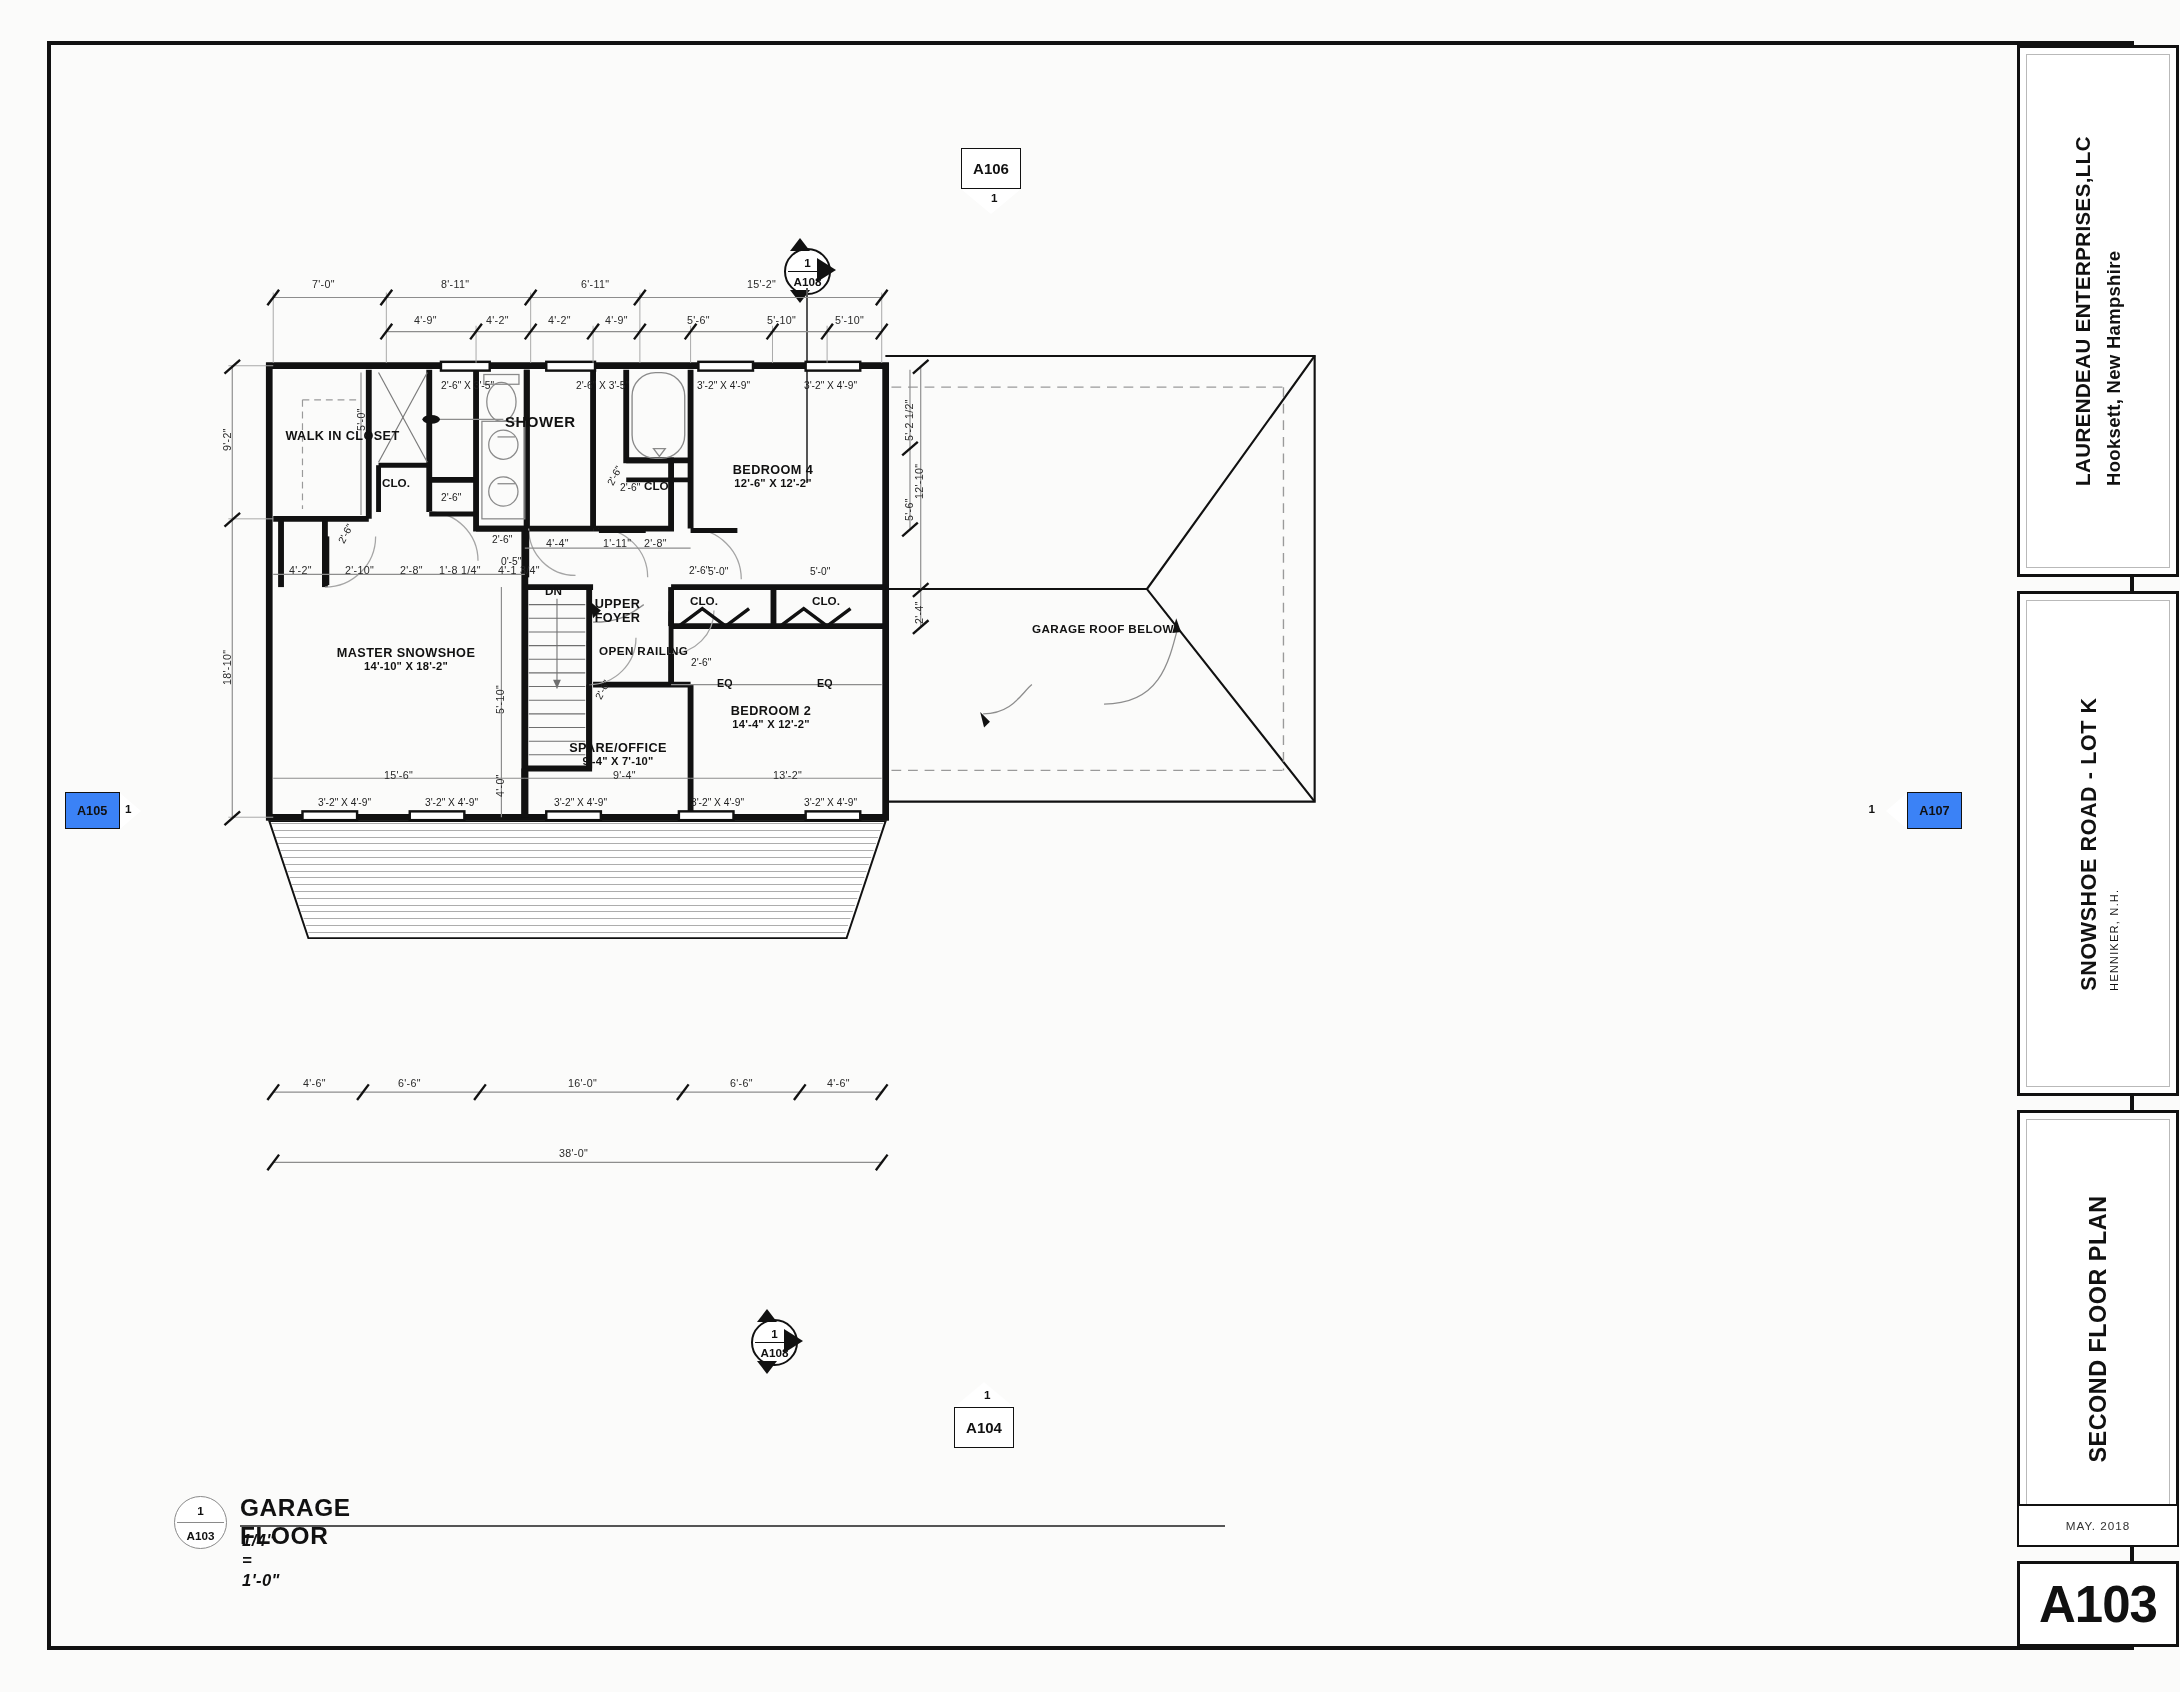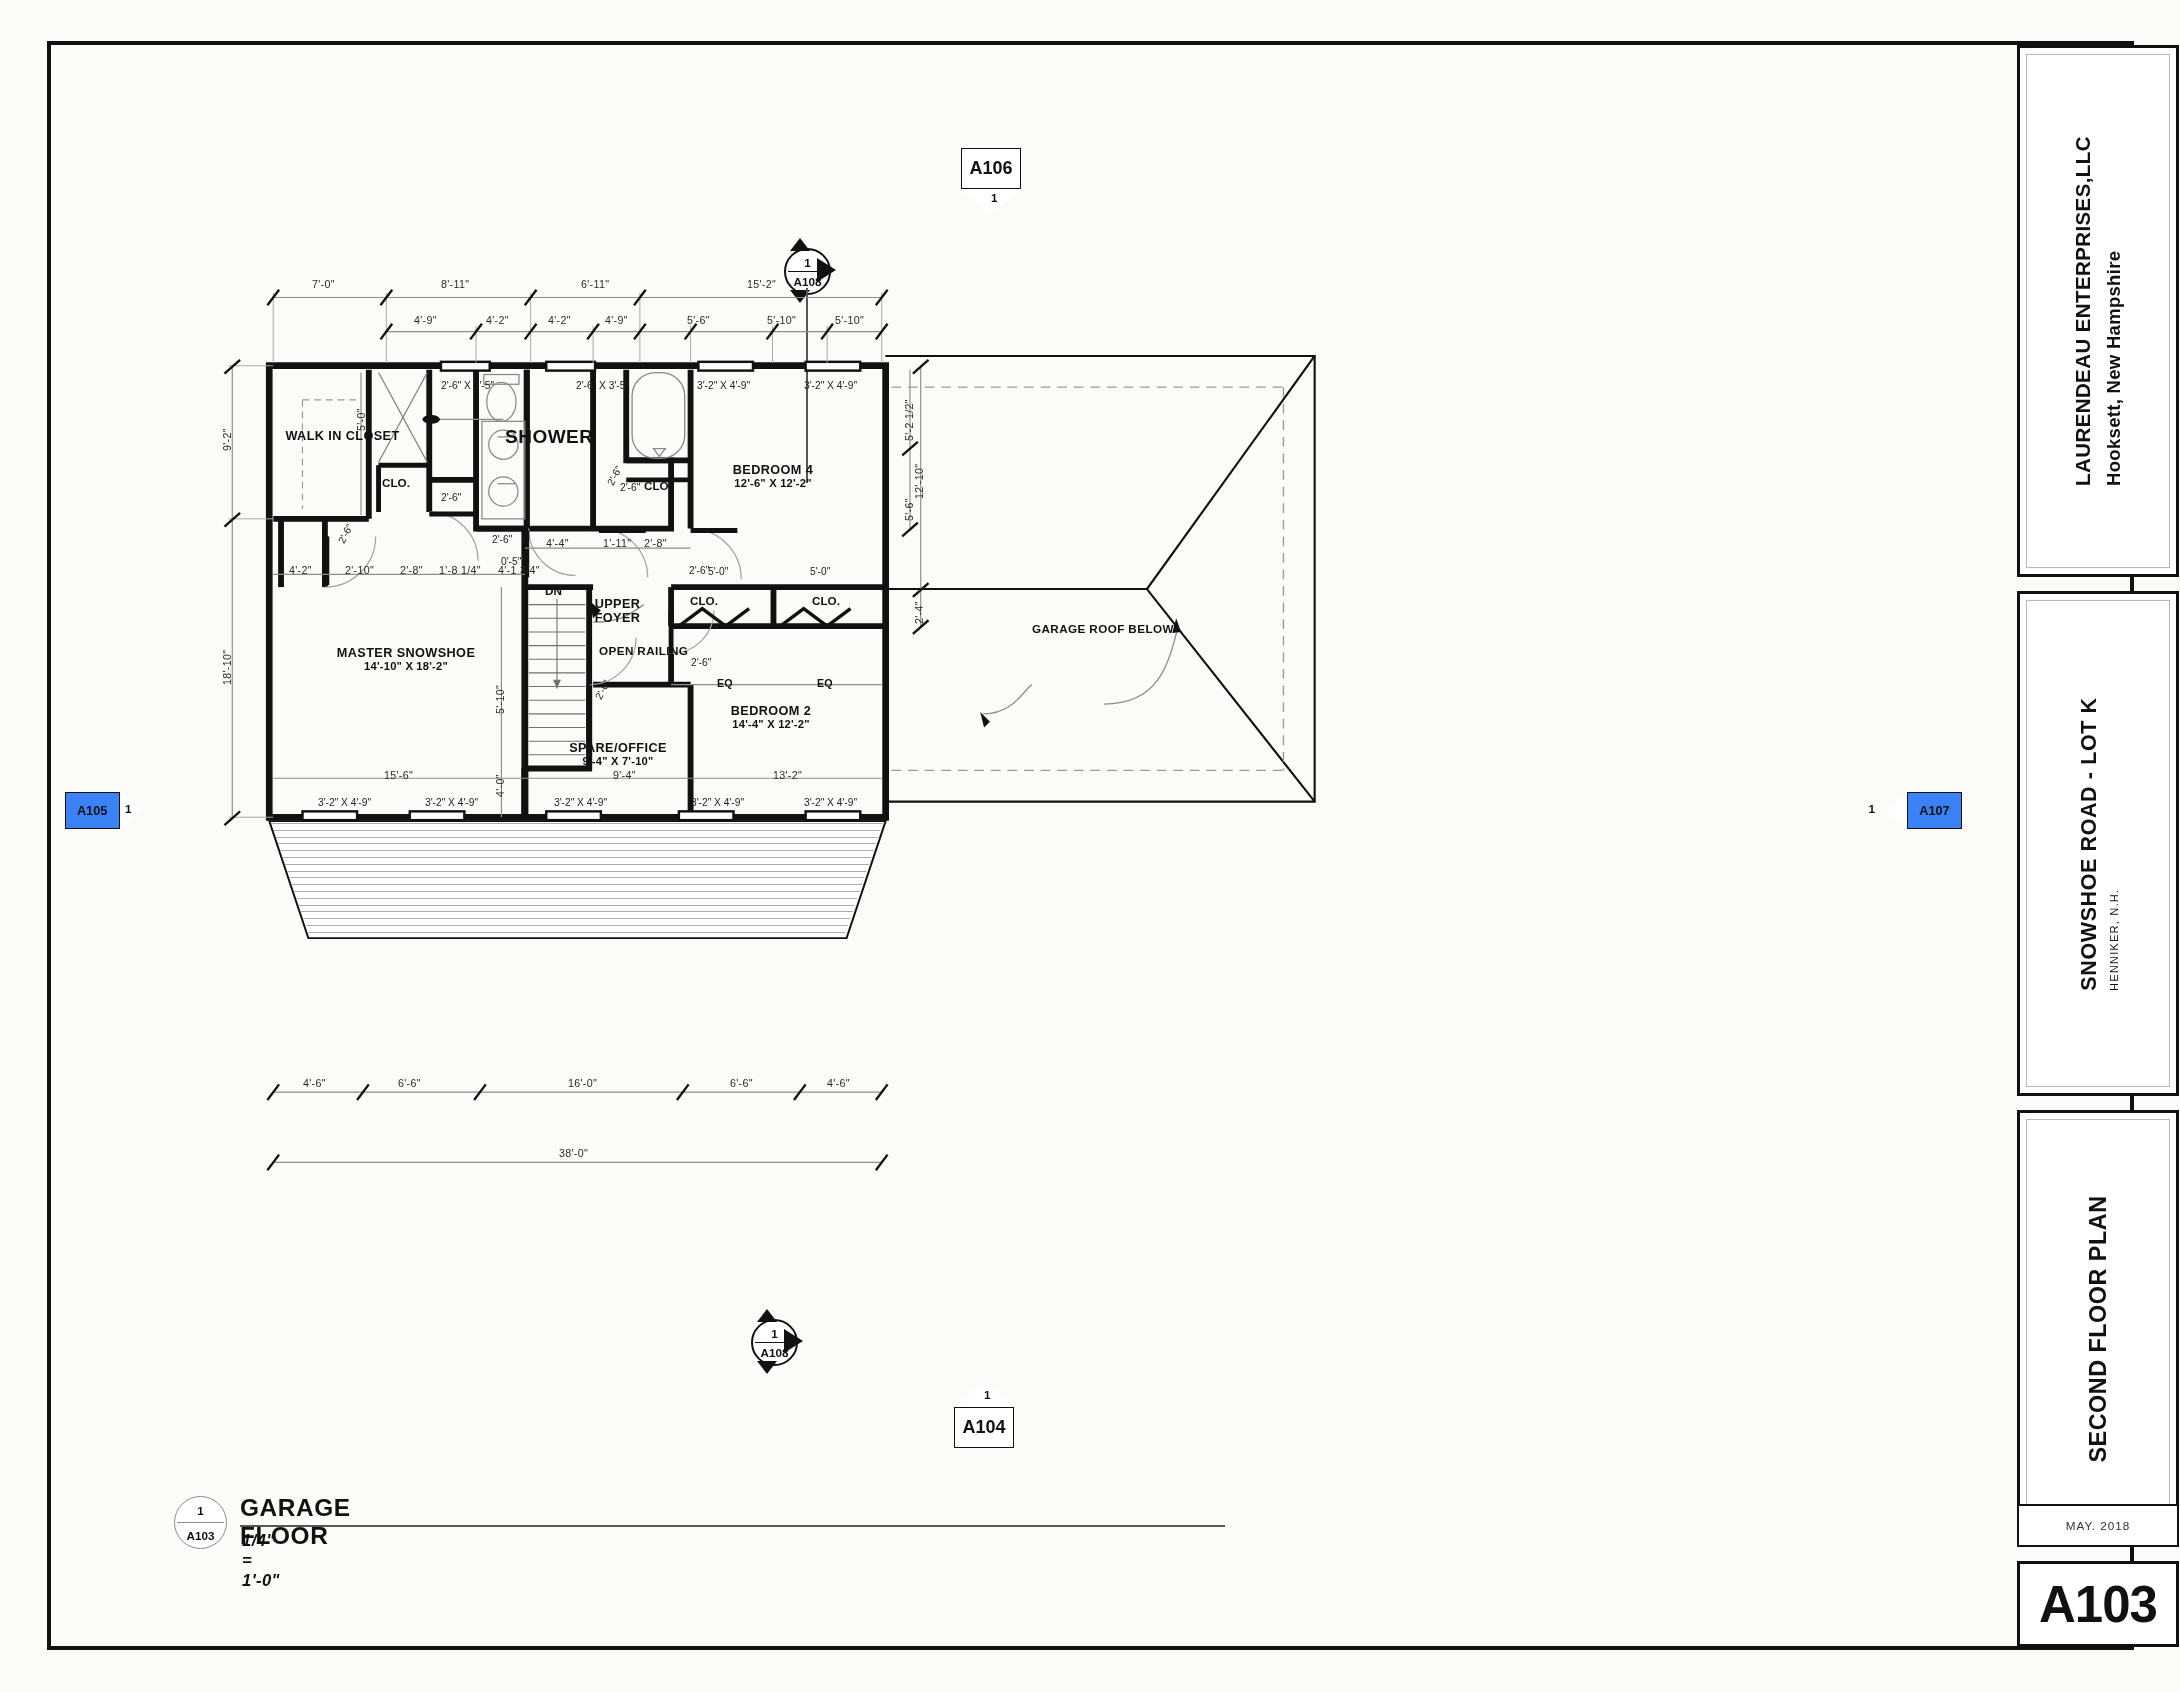--- a/index.html
+++ b/index.html
@@ -68,21 +68,21 @@
   .flag-t{position:absolute;left:5.9px;top:-9.8px;width:0;height:0;
           border-left:10.7px solid transparent;border-right:10.7px solid transparent;
           border-bottom:13.7px solid #111;}
   .flag-b{position:absolute;left:5.9px;bottom:-9.8px;width:0;height:0;
           border-left:10.7px solid transparent;border-right:10.7px solid transparent;
           border-top:13.7px solid #111;}
 
   .elev-tag{position:absolute;width:60px;}
   .elev-box{border:1.5px solid #111;background:#fff;height:39px;
             display:flex;align-items:center;justify-content:center;
-            font-size:18px;font-weight:bold;}
+            font-size:15px;font-weight:bold;}
   .elev-pt-down{width:0;height:0;margin:0 auto;
                 border-left:30px solid transparent;border-right:30px solid transparent;
                 border-top:25px solid #fff;position:relative;}
   .elev-num{position:absolute;left:0;width:100%;text-align:center;
             font-size:11.7px;font-weight:bold;}
 
   .side-tag{position:absolute;height:37px;display:flex;align-items:center;}
   .side-box{border:1.5px solid #111;background:#3b82f6;height:37px;width:55px;
             display:flex;align-items:center;justify-content:center;
             font-size:12.7px;font-weight:bold;box-sizing:border-box;}
@@ -450,21 +450,21 @@
     <div style="position:absolute;left:493px;top:700px;width:156px;">
       <div class="rm">SPARE/OFFICE</div>
       <div class="rmdim">9'-4" X 7'-10"</div>
     </div>
 
     <div style="position:absolute;left:517px;top:556px;width:107px;">
       <div class="rm">UPPER</div>
       <div class="rm">FOYER</div>
     </div>
 
-    <div class="t b" style="left:458px;top:372px;font-size:19px;letter-spacing:0.5px;margin-top:13px;">SHOWER</div>
+    <div class="t b" style="left:458px;top:372px;font-size:15px;letter-spacing:0.5px;">SHOWER</div>
     <div class="t b" style="left:335px;top:435px;font-size:11.7px;">CLO.</div>
     <div class="t b" style="left:597px;top:438px;font-size:11.7px;">CLO.</div>
     <div class="t b" style="left:643px;top:553px;font-size:11.7px;">CLO.</div>
     <div class="t b" style="left:765px;top:553px;font-size:11.7px;">CLO.</div>
     <div class="t b" style="left:498px;top:543px;font-size:11.7px;">DN</div>
     <div class="t b" style="left:552px;top:603px;font-size:11.7px;letter-spacing:0.4px;">OPEN RAILING</div>
     <div class="t b" style="left:985px;top:581px;font-size:11.7px;letter-spacing:0.4px;">GARAGE ROOF BELOW</div>
     <div class="t b" style="left:670px;top:636px;font-size:10.7px;">EQ</div>
     <div class="t b" style="left:770px;top:636px;font-size:10.7px;">EQ</div>
 

